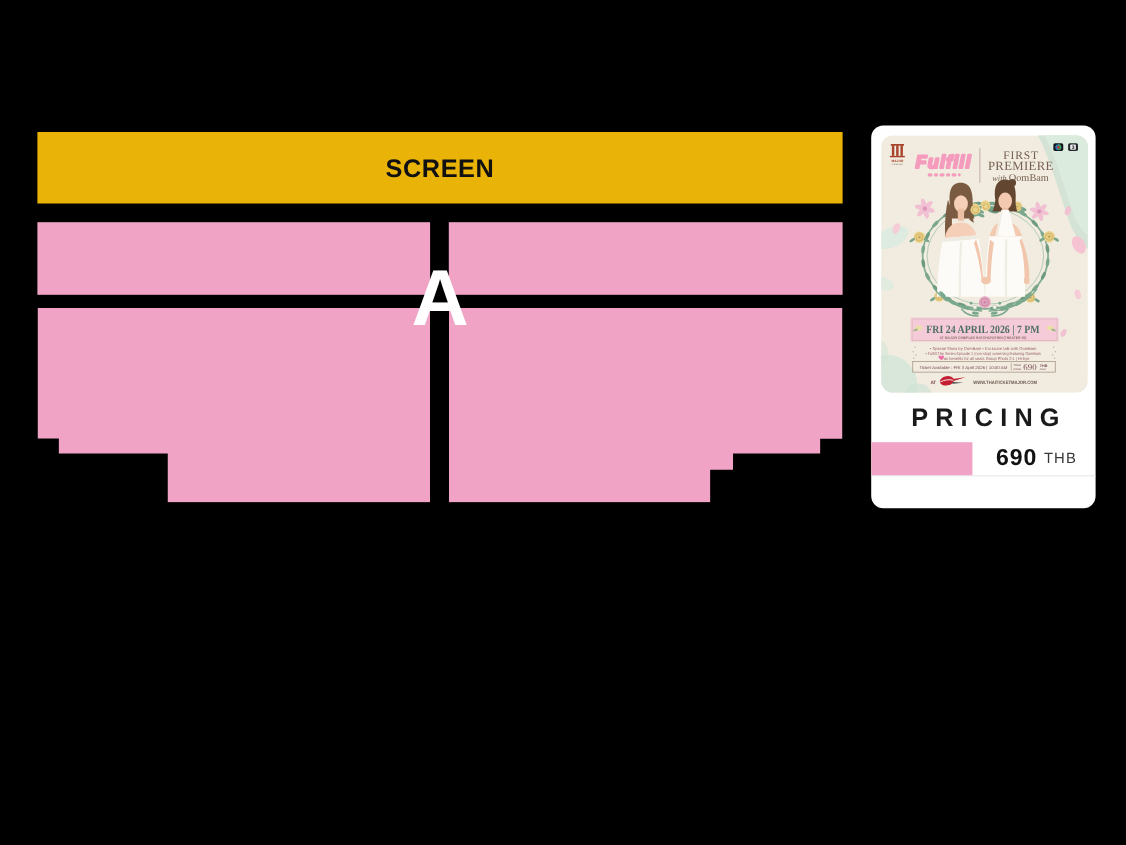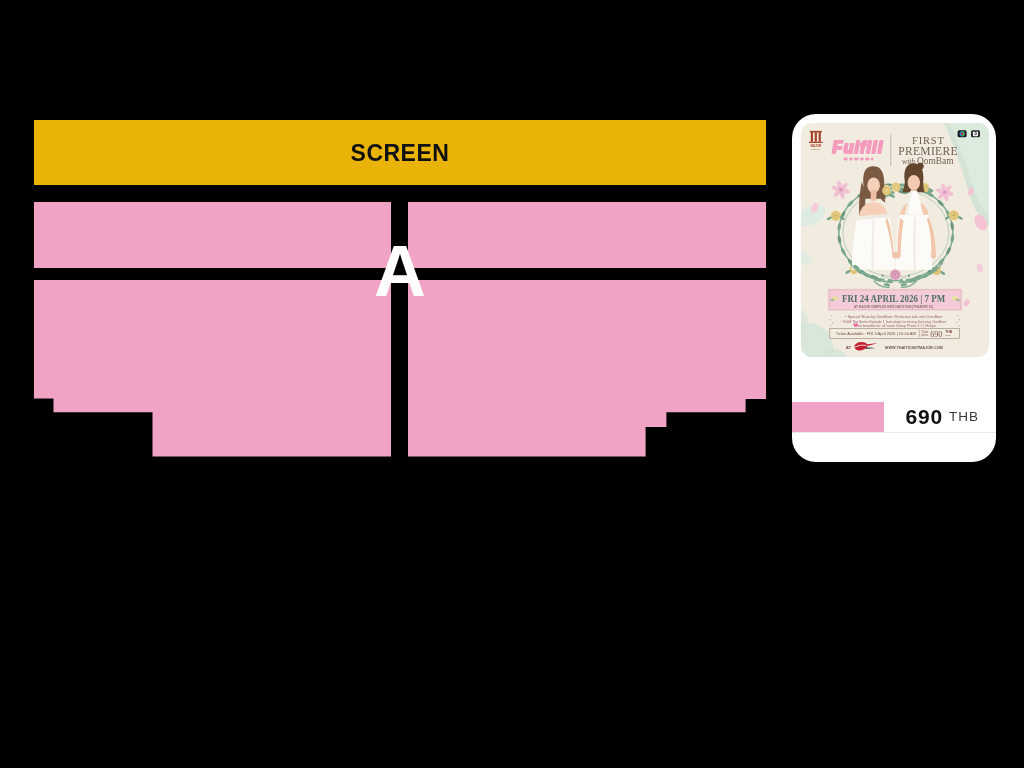--- a/index.html
+++ b/index.html
@@ -11,21 +11,21 @@
   .screen span{font-size:23px;font-weight:bold;color:#111;letter-spacing:0.5px;padding-top:2px;}
   .pink{background:#f1a3c6;}
   .r1l{left:34px;top:202px;width:357px;height:65.5px;}
   .r1r{left:408px;top:202px;width:358px;height:65.5px;}
   .r2l{left:34px;top:280px;width:357px;height:176.5px;
        clip-path:polygon(0 0,357px 0,357px 176.5px,118.5px 176.5px,118.5px 132.3px,19.5px 132.3px,19.5px 118.6px,0 118.6px);}
   .r2r{left:408px;top:280px;width:358px;height:176.5px;
        clip-path:polygon(0 0,358px 0,358px 118.9px,337.6px 118.9px,337.6px 132.3px,258.4px 132.3px,258.4px 147px,237.6px 147px,237.6px 176.5px,0 176.5px);}
   .zoneA{left:340px;top:235px;width:120px;text-align:center;color:#fff;
          font-size:72px;font-weight:bold;line-height:72px;}
-  .card{left:792px;top:113.5px;width:204px;height:348px;background:#fff;border-radius:24px;overflow:hidden;}
+  .card{left:792px;top:113.5px;width:204px;height:348px;background:#fff;border-radius:11px;overflow:hidden;}
   .poster{position:absolute;left:9px;top:9px;width:188px;height:234.5px;border-radius:11px;overflow:hidden;}
   .pricing{position:absolute;left:5px;top:252.5px;width:204px;text-align:center;
            font-size:23px;font-weight:bold;color:#1a1a1a;letter-spacing:6.5px;}
   .pricerow{position:absolute;left:0;top:288.5px;width:204px;height:29.5px;border-bottom:1px solid #e8e8e8;}
   .swatch{position:absolute;left:0;top:0;width:92px;height:29.5px;background:#f1a3c6;}
   .pricetext{position:absolute;right:17px;top:0;height:29.5px;display:flex;align-items:center;}
   .pricetext b{font-size:21px;color:#111;letter-spacing:0.8px;}
   .pricetext span{font-size:13.5px;color:#383838;margin-left:6px;letter-spacing:1px;}
 </style>
 </head>
@@ -311,20 +311,21 @@
 
         <text x="47" y="221" font-size="4.2" font-weight="bold" fill="#7d4a50">AT</text>
         <ellipse cx="62" cy="218.5" rx="6.5" ry="4.2" fill="#c22030" transform="rotate(-10 62 218.5)"></ellipse>
         <path d="M56,219.5 C60,217.5 64,217 68,218" stroke="#fff" stroke-width="0.8" fill="none"></path>
         <path d="M67,216.8 L79,215.2 L68,218.6 Z" fill="#c22030"></path>
         <path d="M67,219.6 L77,220.3 L67,221.2 Z" fill="#444"></path>
         <text x="86" y="221" font-size="4.4" font-weight="bold" fill="#6b564c" textLength="58" lengthAdjust="spacingAndGlyphs">WWW.THAITICKETMAJOR.COM</text>
         </g>
       </svg>
     </div>
+    <div class="pricing">PRICING</div>
     <div class="pricerow">
       <div class="swatch"></div>
       <div class="pricetext">
         <b>690</b>
         <span>THB</span>
       </div>
     </div>
   </div>
 
 </body></html>

